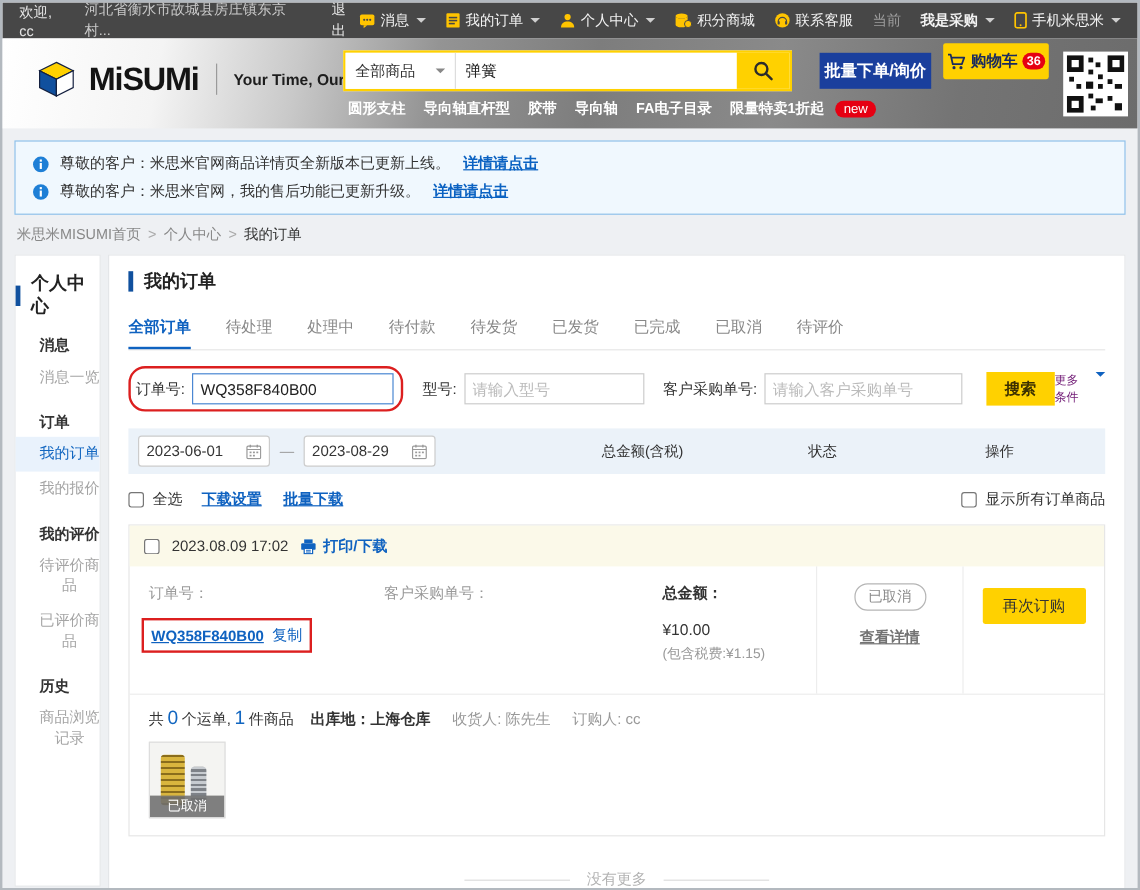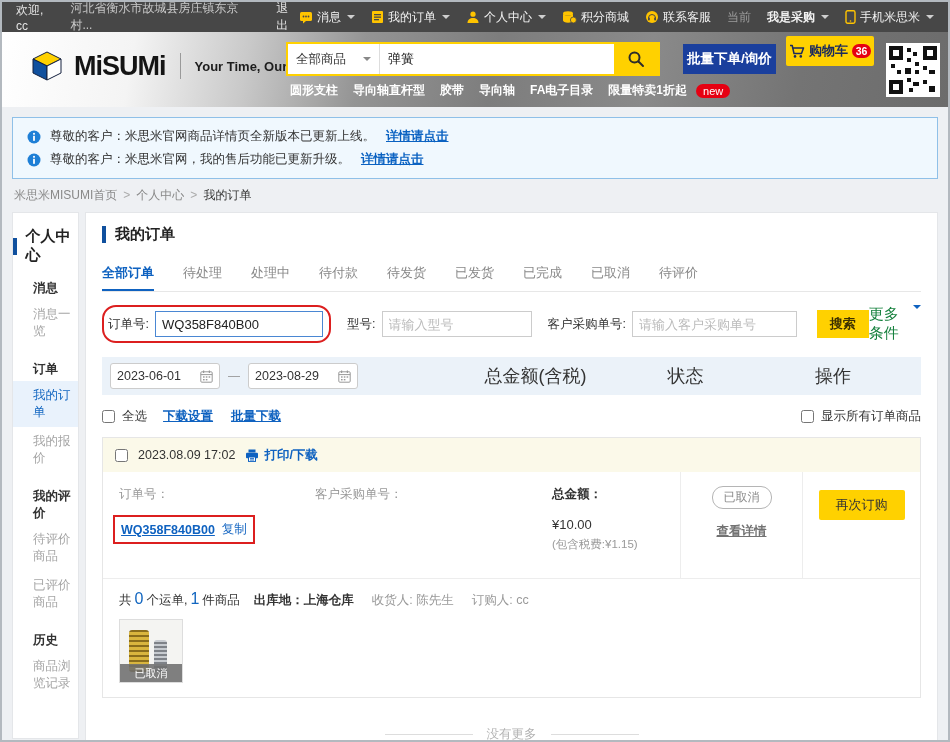--- a/index.html
+++ b/index.html
@@ -53,47 +53,47 @@
   .content { display:flex; gap:6px; margin:0 10px; align-items:flex-start; }
   .panel { background:#fff; border:1px solid #e4e6e9; }
   .side { width:165px; height:527px; padding-top:8px; }
   .main { flex:1; height:531px; padding:12px 16px; position:relative; }
   .panel-title { display:flex; align-items:center; font-size:15px; font-weight:bold; color:#222; }
   .blue-bar { width:4px; height:17px; background:#10509e; margin-right:9px; }
 
   
   .side .panel-title { margin:6px 0 4px; }
   .sgroup-label { font-size:12.5px; font-weight:bold; color:#333; margin:15px 0 3px 20px; }
-  .sitem { font-size:12.5px; color:#a5a5a5; padding:6px 0 6px 20px; cursor:pointer; }
+  .sitem { font-size:12.5px; color:#a5a5a5; padding:6px 0 6px 20px; cursor:pointer;text-align:center; }
   .sitem.active { background:#e9f2fc; color:#1266c0; }
 
   
   .tabs { display:flex; margin-top:14px; border-bottom:1px solid #e7e7e7; }
   .tab { font-size:13px; color:#888; padding:6px 0 9px; margin-right:29px; cursor:pointer; }
   .tab.active { color:#0f62c0; font-weight:bold; border-bottom:2px solid #0f62c0; padding-bottom:7px; }
 
   
   .filter-row { display:flex; align-items:center; margin-top:13px; }
   .annotation { border:2px solid #dc1f1f; }
   .f-group { display:flex; align-items:center; gap:6px;border-radius:14px; }
   .f-label { font-size:12.5px; color:#333; white-space:nowrap; }
   .f-input { height:26px; border:1px solid #ccc; padding:0 6px; font-size:13px; color:#222; font-family:inherit; outline:none; }
   .f-input::placeholder { color:#bbb; }
   .order-no-box { padding:4px 6px 4px 4px; display:flex; align-items:center; gap:6px; margin-right:16px; }
   .order-no-input { width:168px; border:1px solid #4a87d3; }
   .search-btn2 { width:74px; height:28px; background:#ffd100; border:0; font-size:13px; font-weight:bold; color:#3c3000; cursor:pointer; margin-left:20px; font-family:inherit; }
-  .more-link { margin-left:auto; color:#15803d; font-size:15px; display:flex; align-items:flex-start; gap:5px; cursor:pointer; }
+  .more-link { margin-left:auto; color:#701a75; font-size:10px; display:flex; align-items:flex-start; gap:5px; cursor:pointer; }
   .more-link .caret { border-top-color:#0f62c0; }
 
   
   .date-row { margin-top:14px; height:38px; background:#ebf2f9; display:flex; align-items:center; padding:0 8px; }
   .date-box { width:110px; height:26px; background:#fff; border:1px solid #ccc; border-radius:3px; display:flex; align-items:center; justify-content:space-between; padding:0 6px; font-size:12.5px; color:#333; cursor:pointer; }
   .date-dash { color:#999; margin:0 8px; font-size:12px; }
   .dr-spacer { flex:1; }
-  .col-head { font-size:18px; color:#333; text-align:center; }
+  .col-head { font-size:12px; color:#333; text-align:center; }
   .ch-amount { width:165px; }
   .ch-status { width:135px; }
   .ch-action { width:160px; }
 
   
   .tools-row { display:flex; align-items:center; margin-top:13px; font-size:12.5px; }
   .tools-row input[type=checkbox] { width:13px; height:13px; margin-right:7px; }
   .tools-row .t-label { color:#333; margin-right:16px; }
   .tools-row a { color:#0f62c0; text-decoration:underline; font-weight:bold; margin-right:18px; cursor:pointer; }
   .tools-right { margin-left:auto; display:flex; align-items:center; color:#333; }

